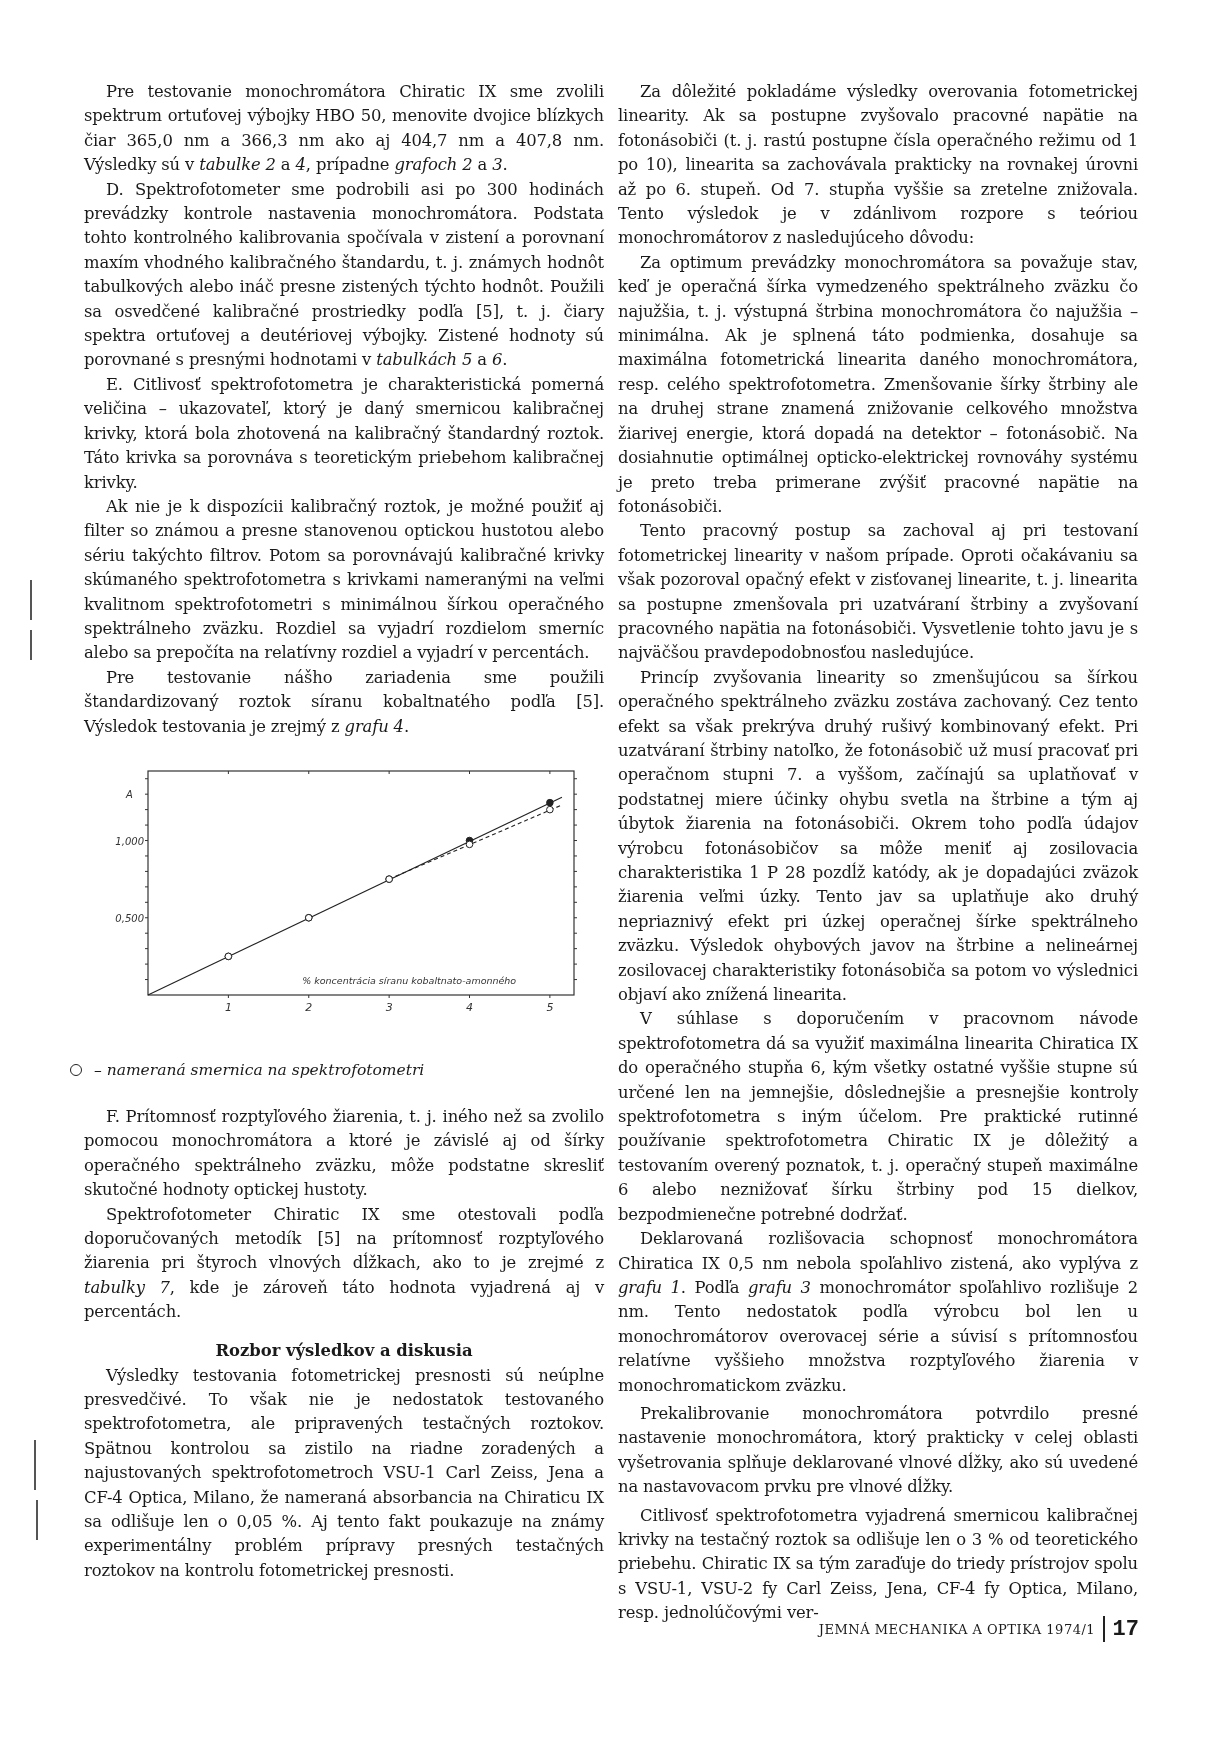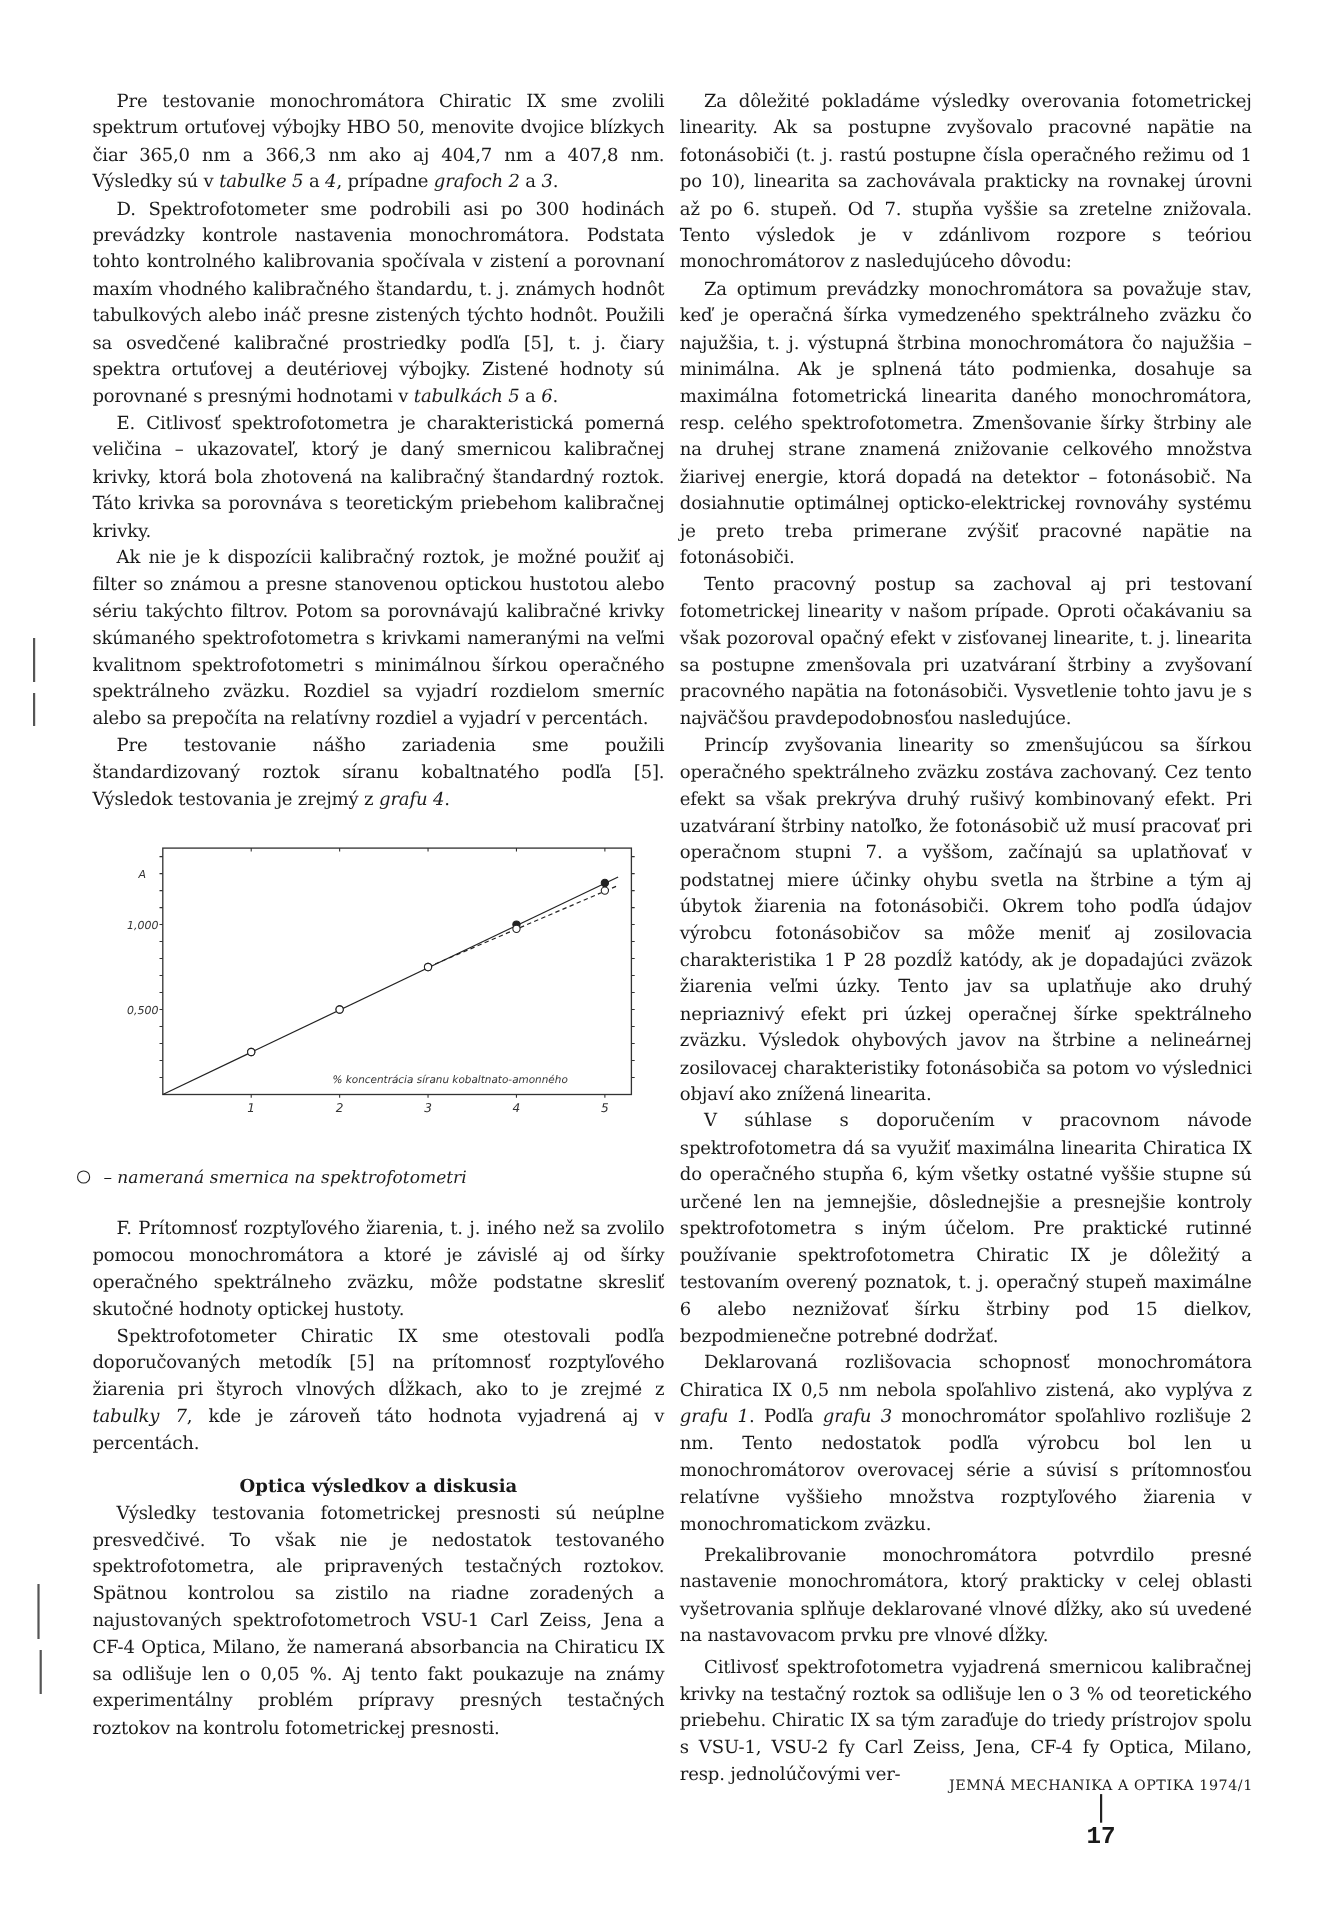--- a/index.html
+++ b/index.html
@@ -14,32 +14,32 @@
   .section-heading { font-weight: bold; text-align: center; font-size: 16.4px;
                      margin: 16px 0 4px 0; }
   .figure { position: relative; width: 520px; height: 300px; margin: 18px 0 0 0; }
   .figure svg { position: absolute; left: 0; top: 0; }
   .caption { font-style: italic; font-size: 15.5px; text-align: center; margin: 10px 0 6px 0; }
   .legend-row { font-style: italic; font-size: 15.5px; margin: 4px 0 4px -14px; display: flex; align-items: center; }
   .legend-marker { display: inline-block; width: 12px; height: 12px; border-radius: 50%; margin-right: 12px; }
   .legend-marker.filled { background: #222; }
   .legend-marker.open { border: 1.3px solid #222; box-sizing: border-box; }
   .footer { position: absolute; right: 66px; top: 1616px; display: flex; align-items: center;
-            font-family: "DejaVu Serif", serif; flex-direction: column; }
+            font-family: "DejaVu Serif", serif; }
   .footer-journal { font-variant: small-caps; font-size: 13px; letter-spacing: 0.5px; }
   .footer-sep { width: 1.5px; height: 26px; background: #222; margin: 0 8px; }
   .footer-page { font-weight: bold; font-size: 22px; font-family: Liberation Mono, monospace; }
   .margin-mark { position: absolute; width: 2px; background: #555; }
 </style>
 </head>
 <body>
 
 <div class="col col-left">
   <div id="left-top">
-      <p class="para">Pre testovanie monochromátora Chiratic IX sme zvolili spektrum ortuťovej výbojky HBO 50, menovite dvojice blízkych čiar 365,0 nm a 366,3 nm ako aj 404,7 nm a 407,8 nm. Výsledky sú v <em>tabulke 5</em> a <em>4</em>, prípadne <em>grafoch 2</em> a <em>3</em>.</p>
+      <p class="para">Pre testovanie monochromátora Chiratic IX sme zvolili spektrum ortuťovej výbojky HBO 50, menovite dvojice blízkych čiar 365,0 nm a 366,3 nm ako aj 404,7 nm a 407,8 nm. Výsledky sú v <em>tabulke 2</em> a <em>4</em>, prípadne <em>grafoch 2</em> a <em>3</em>.</p>
       <p class="para">D. Spektrofotometer sme podrobili asi po 300 hodinách prevádzky kontrole nastavenia monochromátora. Podstata tohto kontrolného kalibrovania spočívala v zistení a porovnaní maxím vhodného kalibračného štandardu, t. j. známych hodnôt tabulkových alebo ináč presne zistených týchto hodnôt. Použili sa osvedčené kalibračné prostriedky podľa [5], t. j. čiary spektra ortuťovej a deutériovej výbojky. Zistené hodnoty sú porovnané s presnými hodnotami v <em>tabulkách 5</em> a <em>6</em>.</p>
       <p class="para">E. Citlivosť spektrofotometra je charakteristická pomerná veličina – ukazovateľ, ktorý je daný smernicou kalibračnej krivky, ktorá bola zhotovená na kalibračný štandardný roztok. Táto krivka sa porovnáva s teoretickým priebehom kalibračnej krivky.</p>
       <p class="para">Ak nie je k dispozícii kalibračný roztok, je možné použiť aj filter so známou a presne stanovenou optickou hustotou alebo sériu takýchto filtrov. Potom sa porovnávajú kalibračné krivky skúmaného spektrofotometra s krivkami nameranými na veľmi kvalitnom spektrofotometri s minimálnou šírkou operačného spektrálneho zväzku. Rozdiel sa vyjadrí rozdielom smerníc alebo sa prepočíta na relatívny rozdiel a vyjadrí v percentách.</p>
       <p class="para">Pre testovanie nášho zariadenia sme použili štandardizovaný roztok síranu kobaltnatého podľa [5]. Výsledok testovania je zrejmý z <em>grafu 4</em>.</p>
     </div>
 
   <div class="figure">
     <svg id="chart" width="520" height="300">
         <rect x="64" y="14" width="426" height="224" fill="none" stroke="#333" stroke-width="1.2"></rect>
         <line x1="61" y1="222.55172413793105" x2="64" y2="222.55172413793105" stroke="#333" stroke-width="1"></line>
@@ -105,21 +105,21 @@
   </div>
   <div class="legend-row">
     <span class="legend-marker open"></span>
     <span>– nameraná smernica na spektrofotometri</span>
   </div>
 
   <div id="left-bottom" style="margin-top:26px">
       <p class="para">F. Prítomnosť rozptyľového žiarenia, t. j. iného než sa zvolilo pomocou monochromátora a ktoré je závislé aj od šírky operačného spektrálneho zväzku, môže podstatne skresliť skutočné hodnoty optickej hustoty.</p>
       <p class="para">Spektrofotometer Chiratic IX sme otestovali podľa doporučovaných metodík [5] na prítomnosť rozptyľového žiarenia pri štyroch vlnových dĺžkach, ako to je zrejmé z <em>tabulky 7</em>, kde je zároveň táto hodnota vyjadrená aj v percentách.</p>
     </div>
-  <div class="section-heading">Optica výsledkov a diskusia</div>
+  <div class="section-heading">Rozbor výsledkov a diskusia</div>
   <div id="left-section">
       <p class="para">Výsledky testovania fotometrickej presnosti sú neúplne presvedčivé. To však nie je nedostatok testovaného spektrofotometra, ale pripravených testačných roztokov. Spätnou kontrolou sa zistilo na riadne zoradených a najustovaných spektrofotometroch VSU-1 Carl Zeiss, Jena a CF-4 Optica, Milano, že nameraná absorbancia na Chiraticu IX sa odlišuje len o 0,05 %. Aj tento fakt poukazuje na známy experimentálny problém prípravy presných testačných roztokov na kontrolu fotometrickej presnosti.</p>
     </div>
 </div>
 
 <div class="col col-right">
   <div id="right-paras">
       <p class="para">Za dôležité pokladáme výsledky overovania fotometrickej linearity. Ak sa postupne zvyšovalo pracovné napätie na fotonásobiči (t. j. rastú postupne čísla operačného režimu od 1 po 10), linearita sa zachovávala prakticky na rovnakej úrovni až po 6. stupeň. Od 7. stupňa vyššie sa zretelne znižovala. Tento výsledok je v zdánlivom rozpore s teóriou monochromátorov z nasledujúceho dôvodu:</p>
       <p class="para">Za optimum prevádzky monochromátora sa považuje stav, keď je operačná šírka vymedzeného spektrálneho zväzku čo najužšia, t. j. výstupná štrbina monochromátora čo najužšia – minimálna. Ak je splnená táto podmienka, dosahuje sa maximálna fotometrická linearita daného monochromátora, resp. celého spektrofotometra. Zmenšovanie šírky štrbiny ale na druhej strane znamená znižovanie celkového množstva žiarivej energie, ktorá dopadá na detektor – fotonásobič. Na dosiahnutie optimálnej opticko-elektrickej rovnováhy systému je preto treba primerane zvýšiť pracovné napätie na fotonásobiči.</p>
       <p class="para">Tento pracovný postup sa zachoval aj pri testovaní fotometrickej linearity v našom prípade. Oproti očakávaniu sa však pozoroval opačný efekt v zisťovanej linearite, t. j. linearita sa postupne zmenšovala pri uzatváraní štrbiny a zvyšovaní pracovného napätia na fotonásobiči. Vysvetlenie tohto javu je s najväčšou pravdepodobnosťou nasledujúce.</p>

